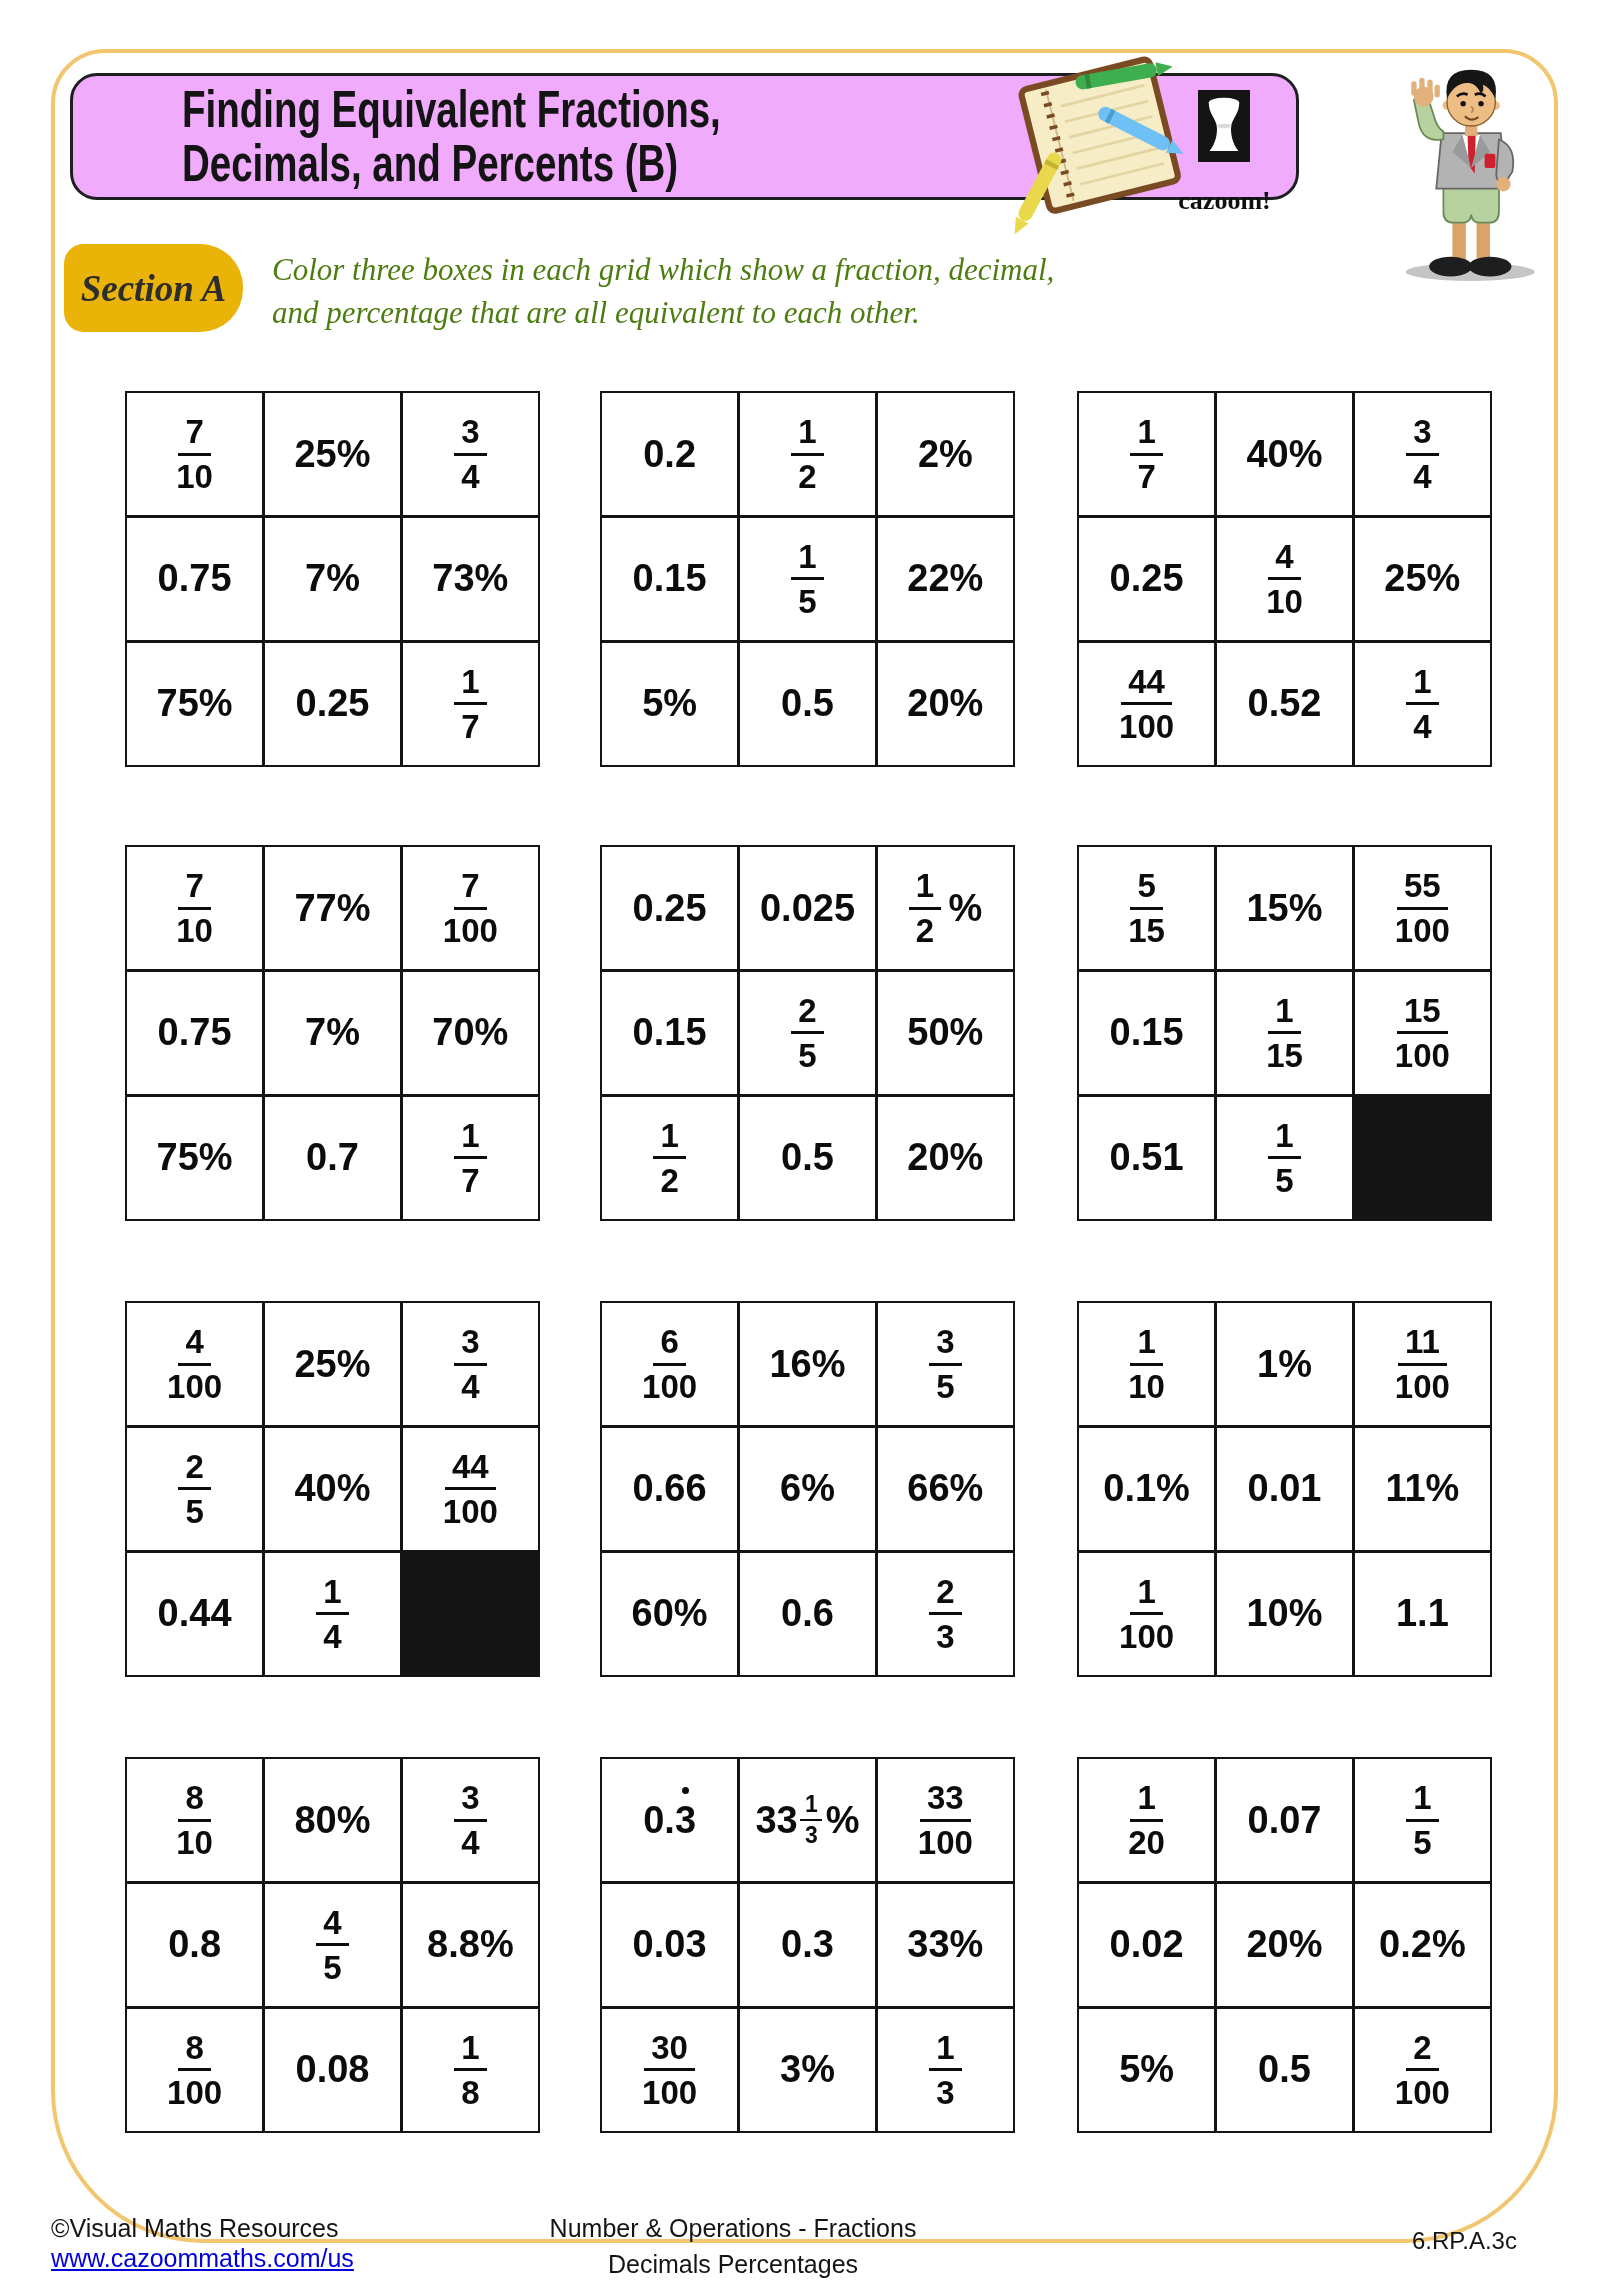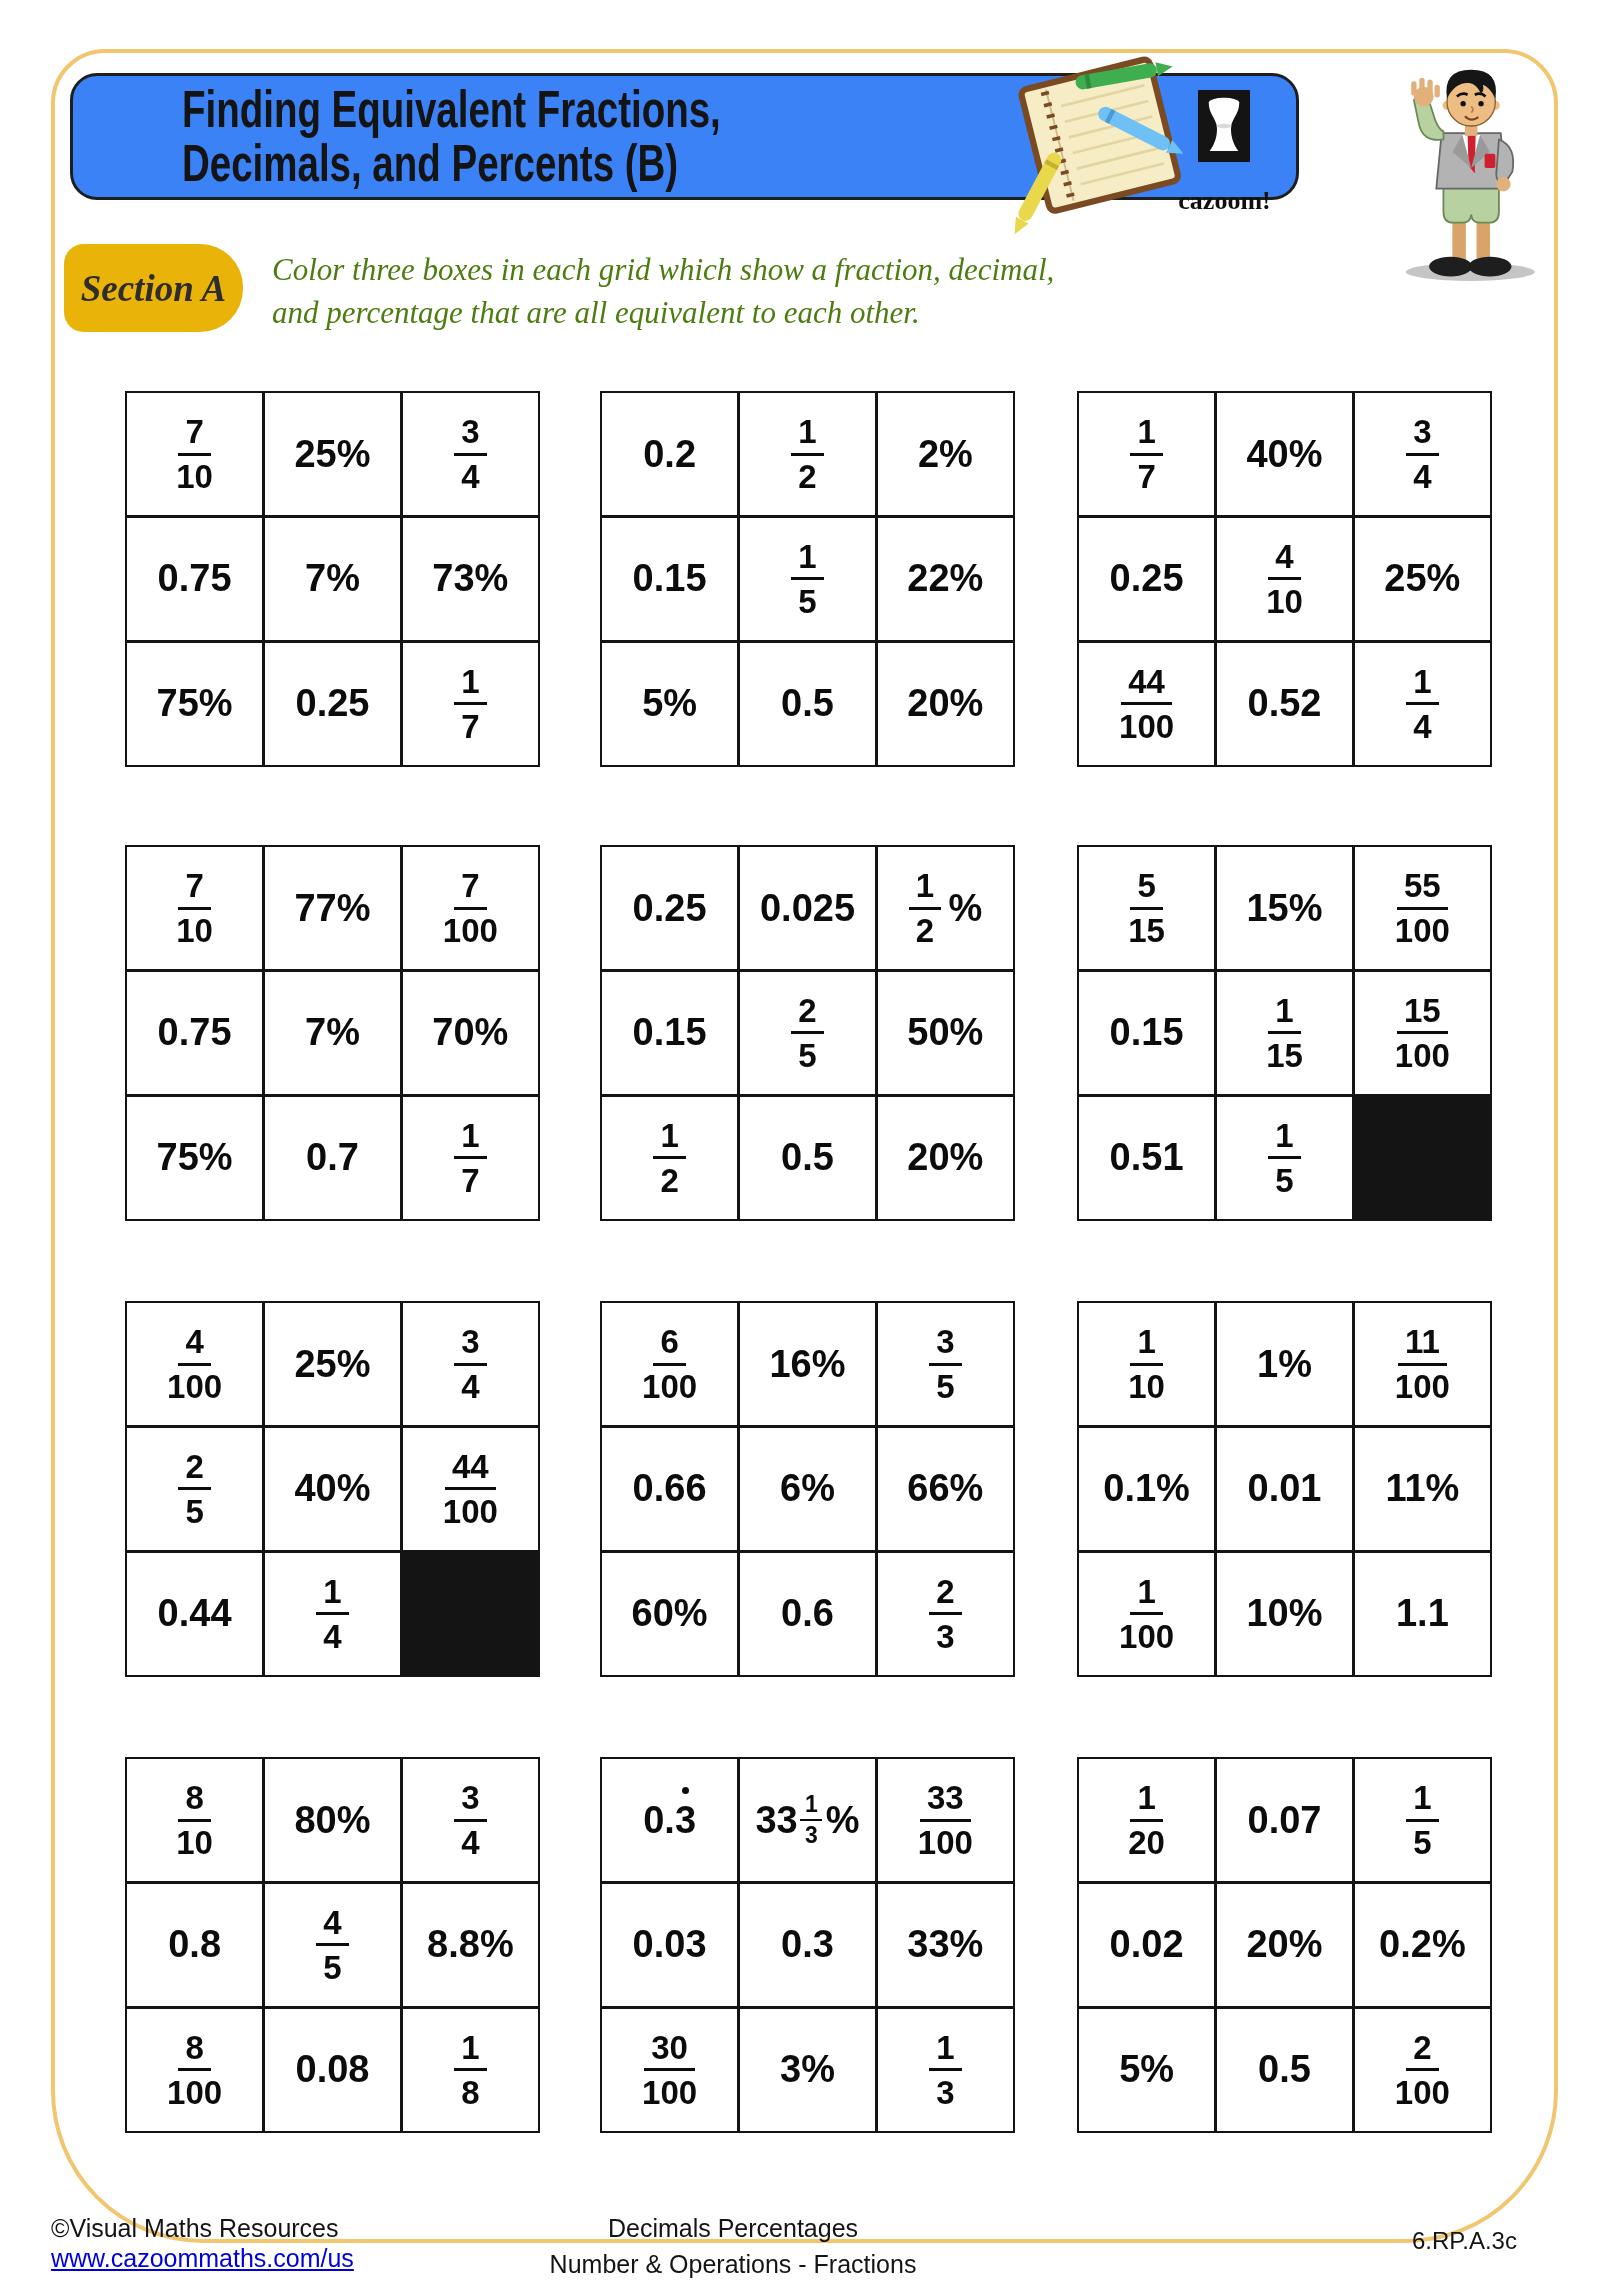--- a/index.html
+++ b/index.html
@@ -14,21 +14,21 @@
   #frame{
     left:51px;top:49px;width:1507px;height:2194px;
     border:4.5px solid #F2C56F;
     border-radius:54px 54px 152px 152px;
     box-sizing:border-box;background:#fff;
   }
 
   
   #title-box{
     left:70px;top:73px;width:1229px;height:127px;
-    background:#3b82f6;border:3.6px solid #1f1f1f;border-radius:27px;
+    background:#f0abfc;border:3.6px solid #1f1f1f;border-radius:27px;
     box-sizing:border-box;
   }
   #title-text{position:absolute;left:109px;top:6.3px;width:806px;}
   .title-line{
     font-size:52px;font-weight:bold;color:#141414;line-height:54px;
     transform:scaleX(0.74);transform-origin:left center;white-space:nowrap;
     letter-spacing:0px;
   }
 
   
@@ -666,17 +666,17 @@
           <span class="fn">2</span>
           <span class="fd">100</span>
         </span>
       </div>
     </div>
   </div>
 
 <div class="abs footer-text" id="footer-left">©Visual Maths Resources</div>
 <a class="abs" id="footer-link">www.cazoommaths.com/us</a>
 <div class="abs" id="footer-center">
+  <div>Number &amp; Operations - Fractions</div>
   <div>Decimals Percentages</div>
-  <div>Number &amp; Operations - Fractions</div>
 </div>
 <div class="abs" id="footer-standard">6.RP.A.3c</div>
 
 
 </body></html>

